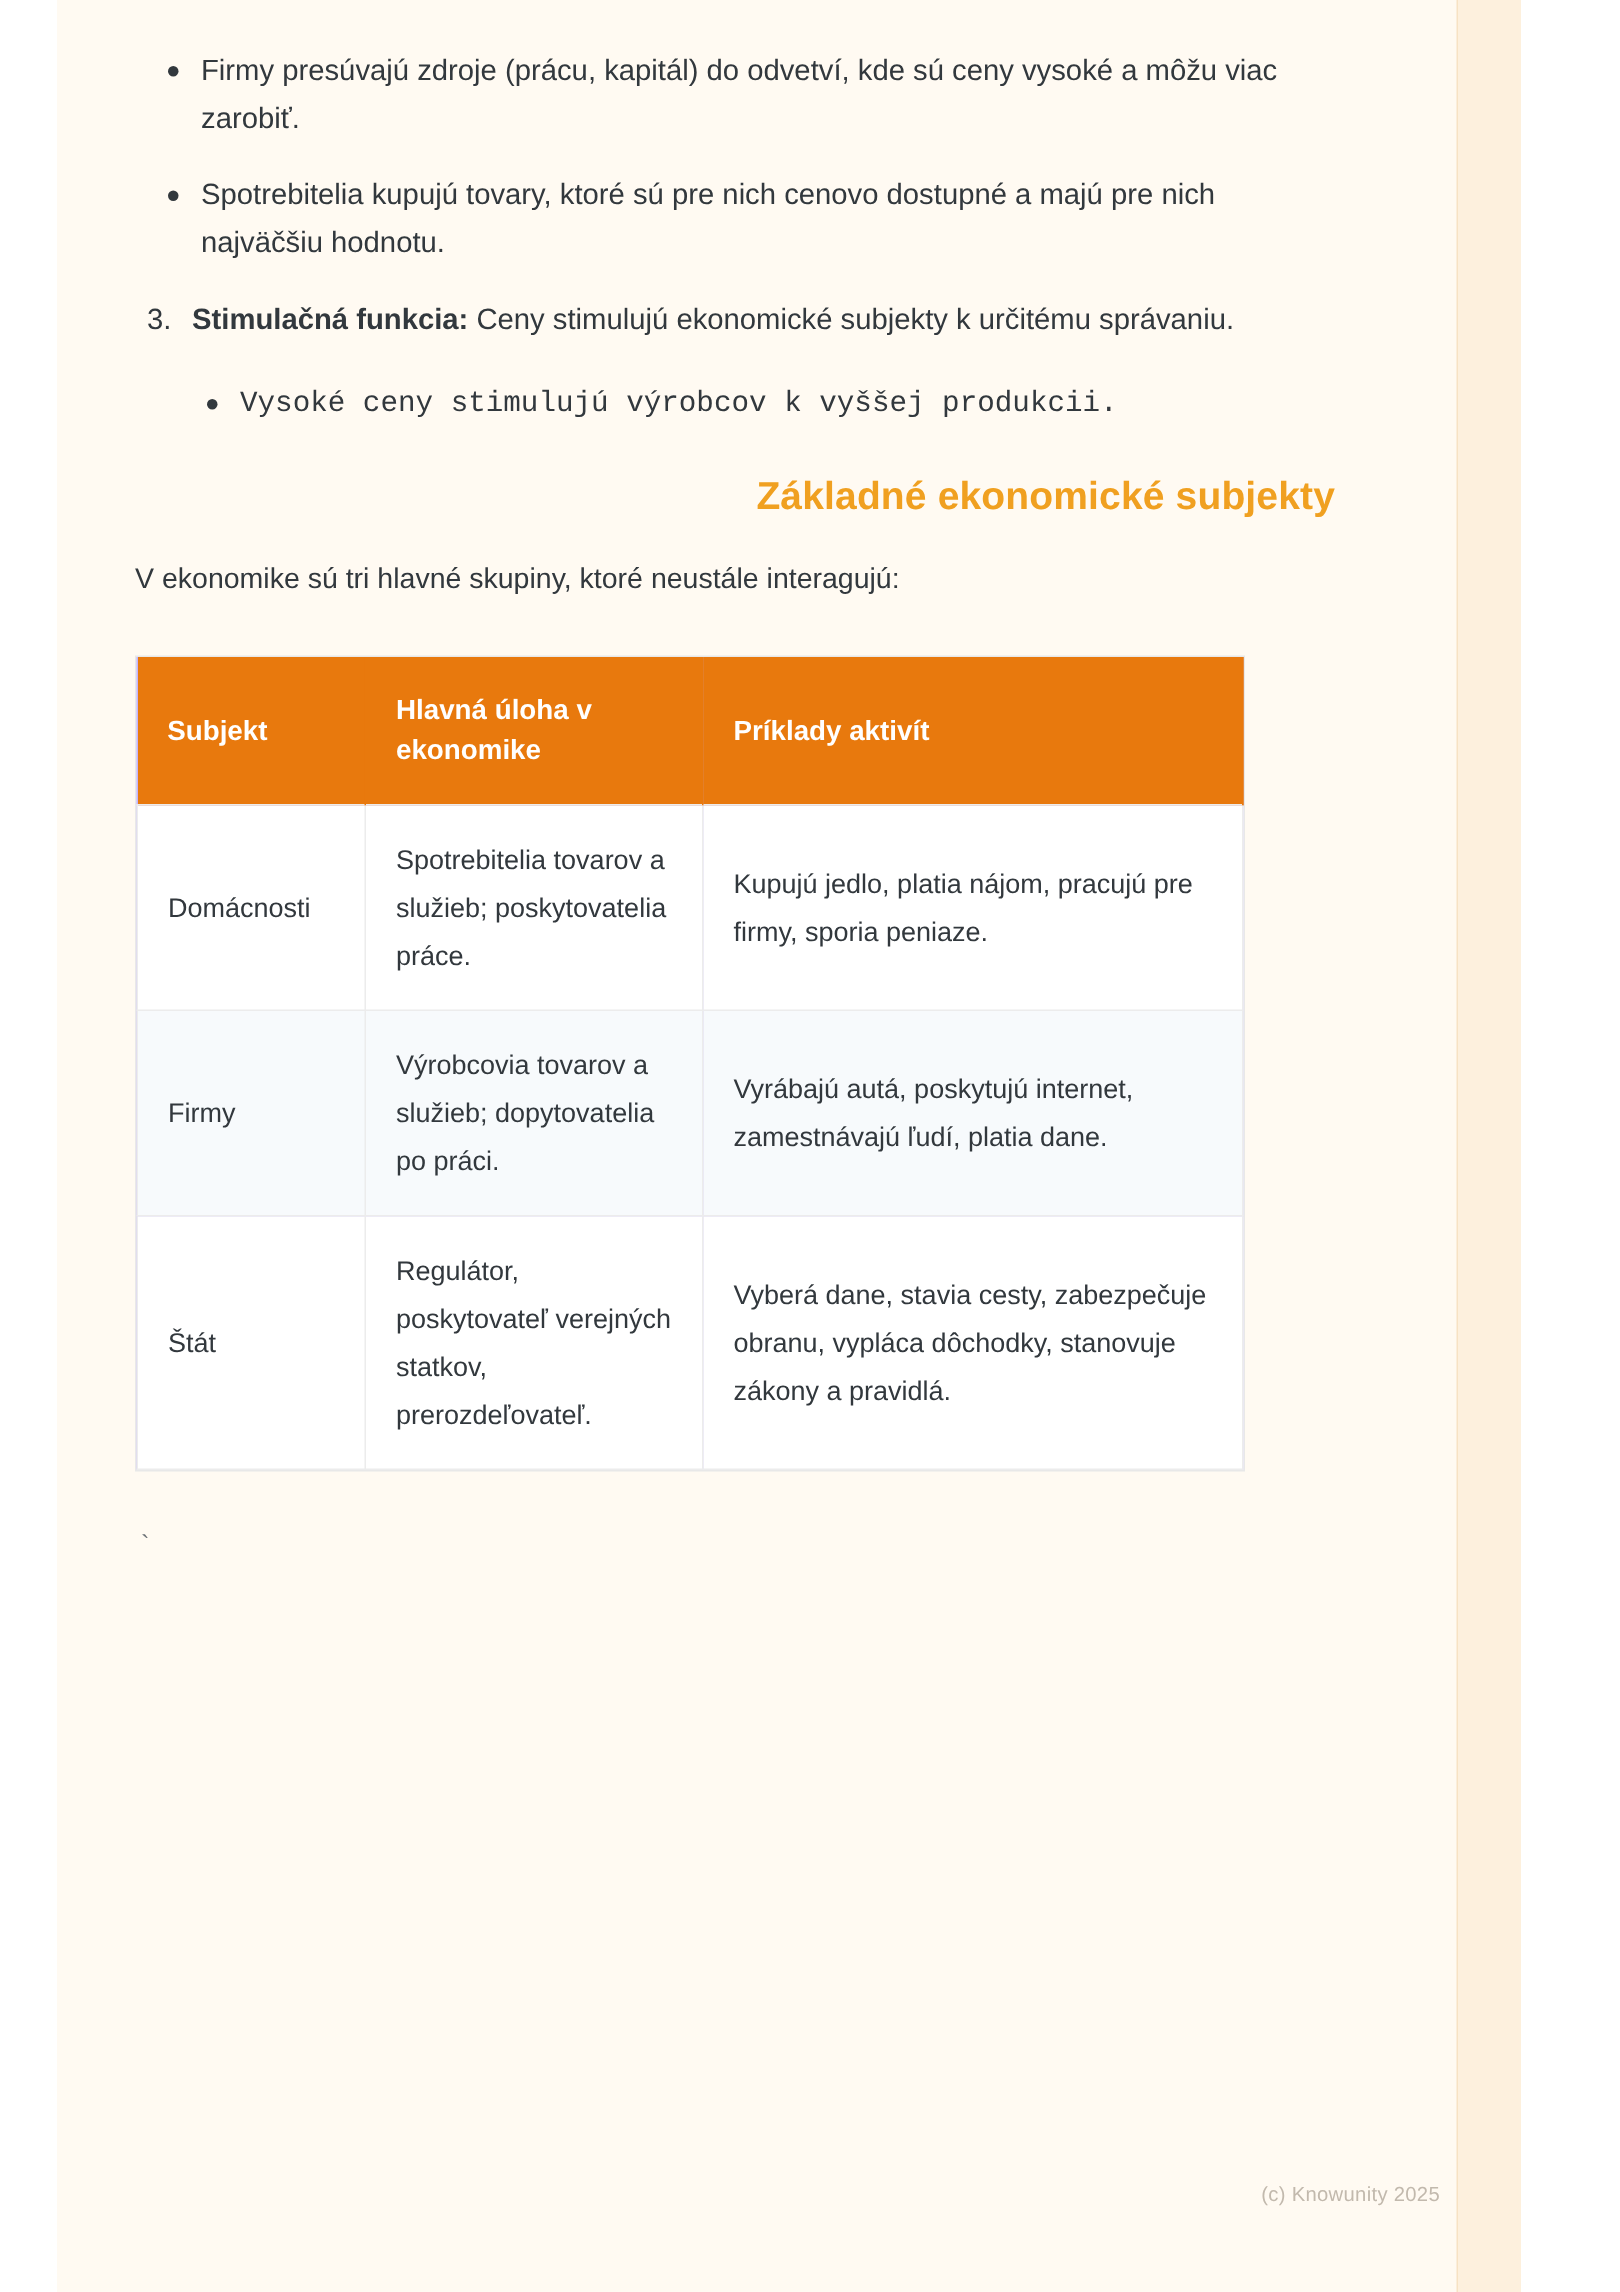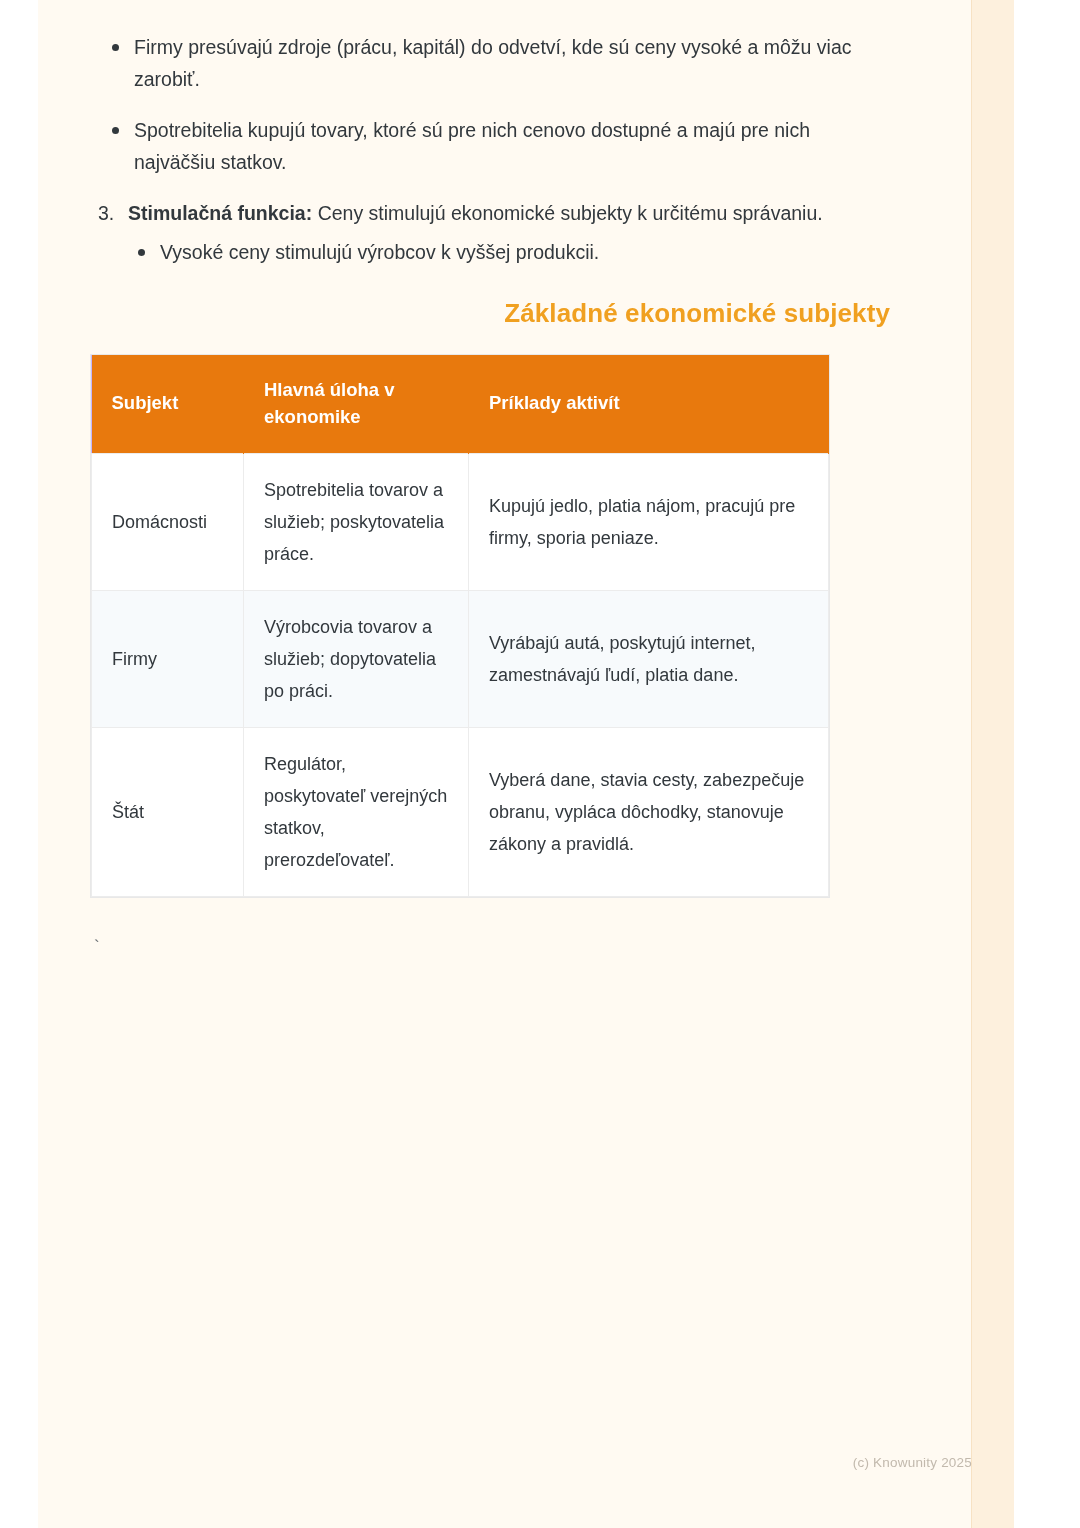--- a/index.html
+++ b/index.html
@@ -96,22 +96,23 @@
     left: 8px;
     top: 0;
     font-size: 19.5px;
     color: #32383d;
   }
   .item-strong {
     font-weight: bold;
   }
   ul.sub {
     list-style: none;
-    margin: 7px 0 0 0;
-    padding: 0;
+    margin: 24px 0 0 0;
+    padding: 0;
+    font-family: Liberation Mono, monospace;
   }
   ul.sub > li {
     position: relative;
     padding-left: 32px;
     margin-bottom: 18px;
     font-size: 19.5px;
     line-height: 1.6;
   }
   ul.sub > li::before {
     content: "";
@@ -178,54 +179,55 @@
 
   .tick {
     margin-top: 40px;
     margin-left: 4px;
     font-size: 17px;
     color: #6b7075;
   }
 
   .footer-credit {
     position: absolute;
-    right: 108px;
+    right: 120px;
     bottom: 58px;
     font-size: 13.5px;
     color: #c2b9ad;
     letter-spacing: .2px;
   }
 </style>
 </head>
 <body>
 
 <div class="page-canvas"></div>
 <div class="page-sheet"></div>
 <div class="page-edge-line"></div>
 <div class="page-edge"></div>
 
 <div class="content">
 
   <ul class="bullets">
     <li>Firmy presúvajú zdroje (prácu, kapitál) do odvetví, kde sú ceny vysoké a môžu viac zarobiť.</li>
-    <li>Spotrebitelia kupujú tovary, ktoré sú pre nich cenovo dostupné a majú pre nich najväčšiu statkov.</li>
+    <li>Spotrebitelia kupujú tovary, ktoré sú pre nich cenovo dostupné a majú pre nich najväčšiu hodnotu.</li>
   </ul>
 
   <ol class="numbered">
     <li>
       <span class="num">3.</span>
       <span class="item-strong">Stimulačná funkcia:</span><span> Ceny stimulujú ekonomické subjekty k určitému správaniu.</span>
       <ul class="sub">
         <li>Vysoké ceny stimulujú výrobcov k vyššej produkcii.</li>
       </ul>
     </li>
   </ol>
 
   <h2 class="section-title">Základné ekonomické subjekty</h2>
 
+  <p class="intro">V ekonomike sú tri hlavné skupiny, ktoré neustále interagujú:</p>
 
   <table class="subjects">
     <colgroup>
       <col class="c1">
         <col class="c2">
         <col class="c3">
     </colgroup>
     <thead>
       <tr>
         <th>Subjekt</th>

